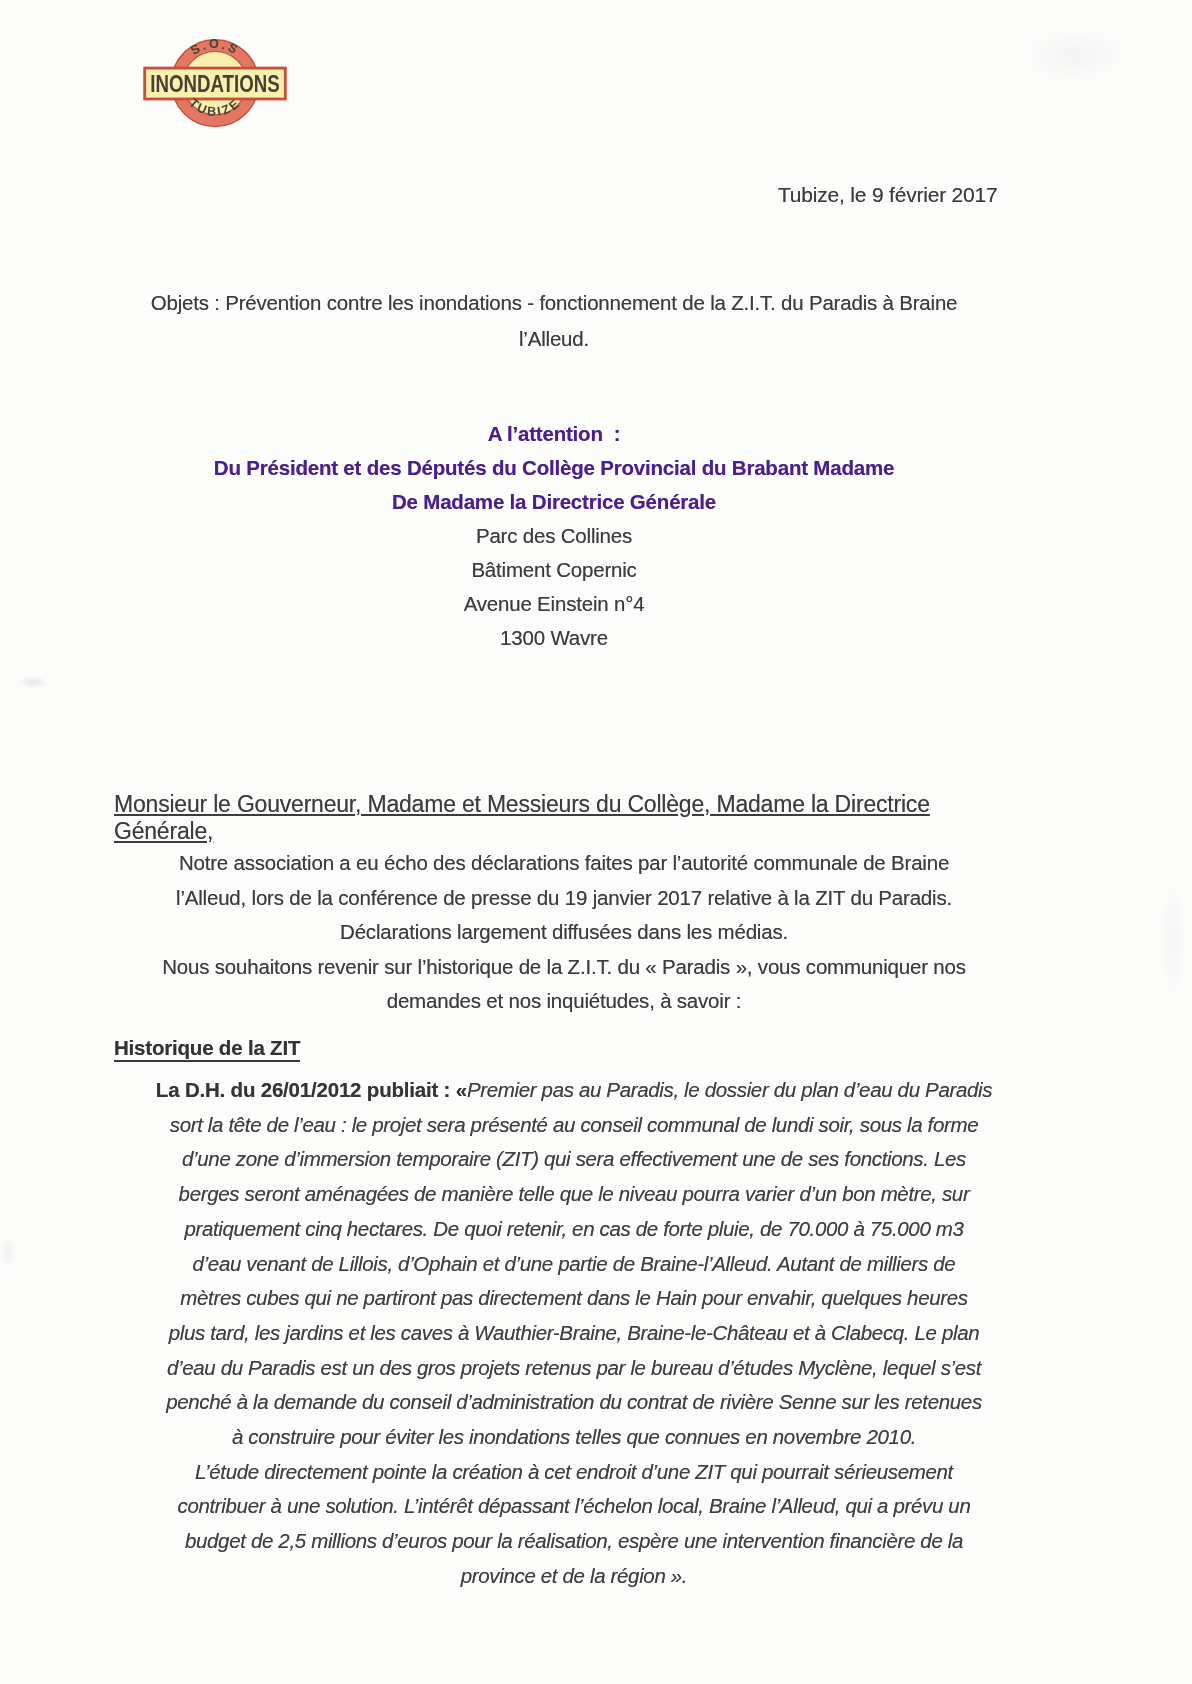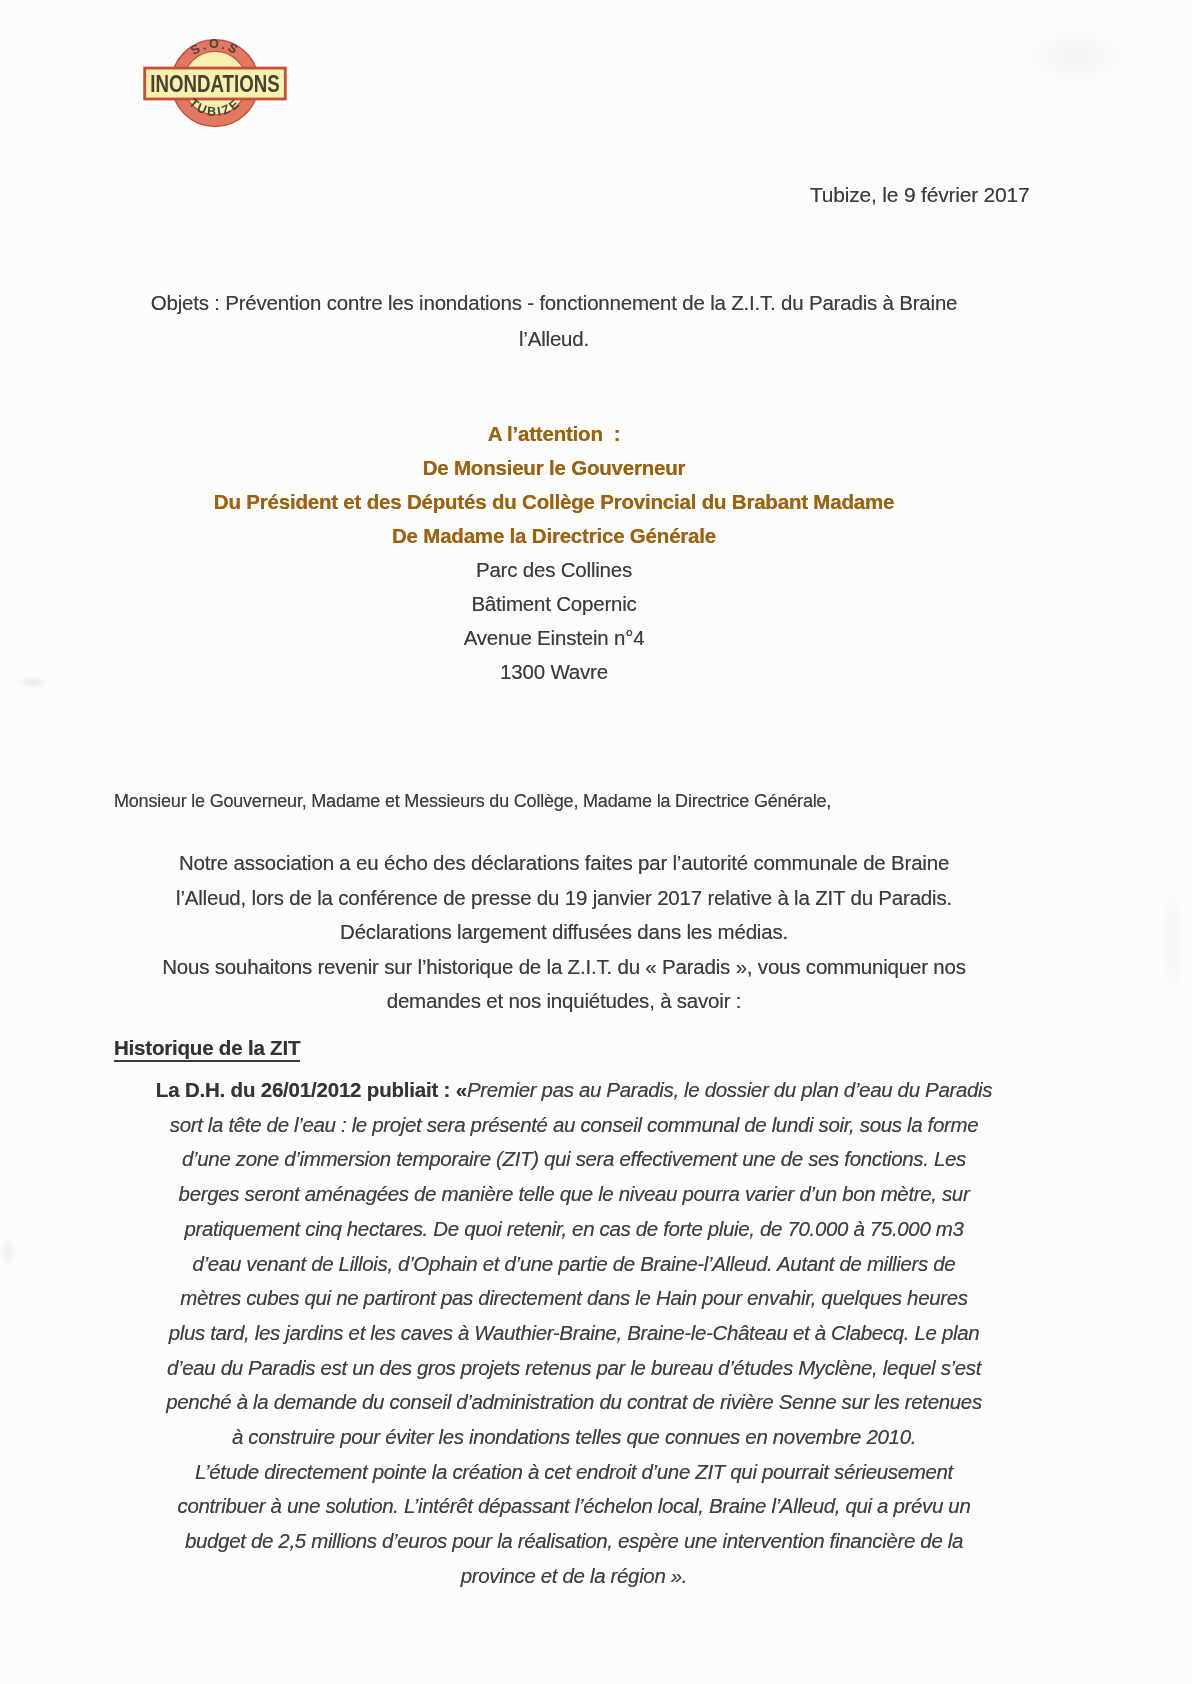--- a/index.html
+++ b/index.html
@@ -4,25 +4,25 @@
 <style>
   html,body{margin:0;padding:0;background:#e8e8e8;}
   .page{
     position:relative;width:1192px;height:1684px;margin:0 auto;
     background:#fcfcfb;overflow:hidden;
     font-family:"Liberation Sans",sans-serif;color:#3c3c3c;
   }
   .abs{position:absolute;}
   .line{white-space:pre-wrap;text-align:center;}
   .soft{text-shadow:0 0 .5px rgba(70,70,70,.65);}
-  .dateline{left:778px;top:183px;font-size:21px;letter-spacing:-.2px;margin-left:32px;}
+  .dateline{left:778px;top:183px;font-size:21px;letter-spacing:-.2px;}
   .subject{left:114px;top:285px;font-size:20.5px;line-height:36px;letter-spacing:-.2px;width:880px;}
   .attention{left:114px;top:417px;font-size:20.5px;line-height:34px;letter-spacing:-.2px;width:880px;}
-  .attention .bold{font-weight:700;color:#a16207;}
-  .salutation{left:114px;top:791px;font-size:18px;letter-spacing:-.2px;width:920px;}
+  .attention .bold{font-weight:700;color:#4c1d95;}
+  .salutation{left:114px;top:791px;font-size:23px;letter-spacing:-.2px;width:920px;text-decoration:underline;}
   .para{left:114px;top:846px;font-size:20.5px;line-height:34.6px;letter-spacing:-.2px;width:900px;}
   .heading{left:114px;top:1036px;font-size:20.5px;text-align:center;}
   .heading span{font-weight:700;color:#333;border-bottom:2px solid #3a3a3a;padding-bottom:1px;letter-spacing:-.2px;}
   .quote{left:114px;top:1073px;font-size:20.5px;line-height:34.7px;width:920px;}
   .quote .intro{font-weight:700;font-style:normal;color:#353535;letter-spacing:-.2px;}
   .italic{font-style:italic;letter-spacing:-.35px;color:#404040;}
   .smudge{position:absolute;border-radius:50%;}
   .logo-box{left:140px;top:36px;width:150px;height:96px;}
   svg text{font-family:"Liberation Sans",sans-serif;}
 </style>
@@ -60,21 +60,20 @@
 
   <div class="abs dateline soft">Tubize, le 9 février 2017</div>
 
   <div class="abs subject soft">
     <div class="line">Objets : Prévention contre les inondations - fonctionnement de la Z.I.T. du Paradis à Braine</div>
     <div class="line">l’Alleud.</div>
   </div>
 
   <div class="abs attention soft">
     <div class="line bold">A l’attention  :</div>
-    <div class="line bold">De Monsieur le Gouverneur</div>
     <div class="line bold">Du Président et des Députés du Collège Provincial du Brabant Madame</div>
     <div class="line bold">De Madame la Directrice Générale</div>
     <div class="line">Parc des Collines</div>
     <div class="line">Bâtiment Copernic</div>
     <div class="line">Avenue Einstein n°4</div>
     <div class="line">1300 Wavre</div>
   </div>
 
   <div class="abs salutation soft">Monsieur le Gouverneur, Madame et Messieurs du Collège, Madame la Directrice Générale,</div>
 

